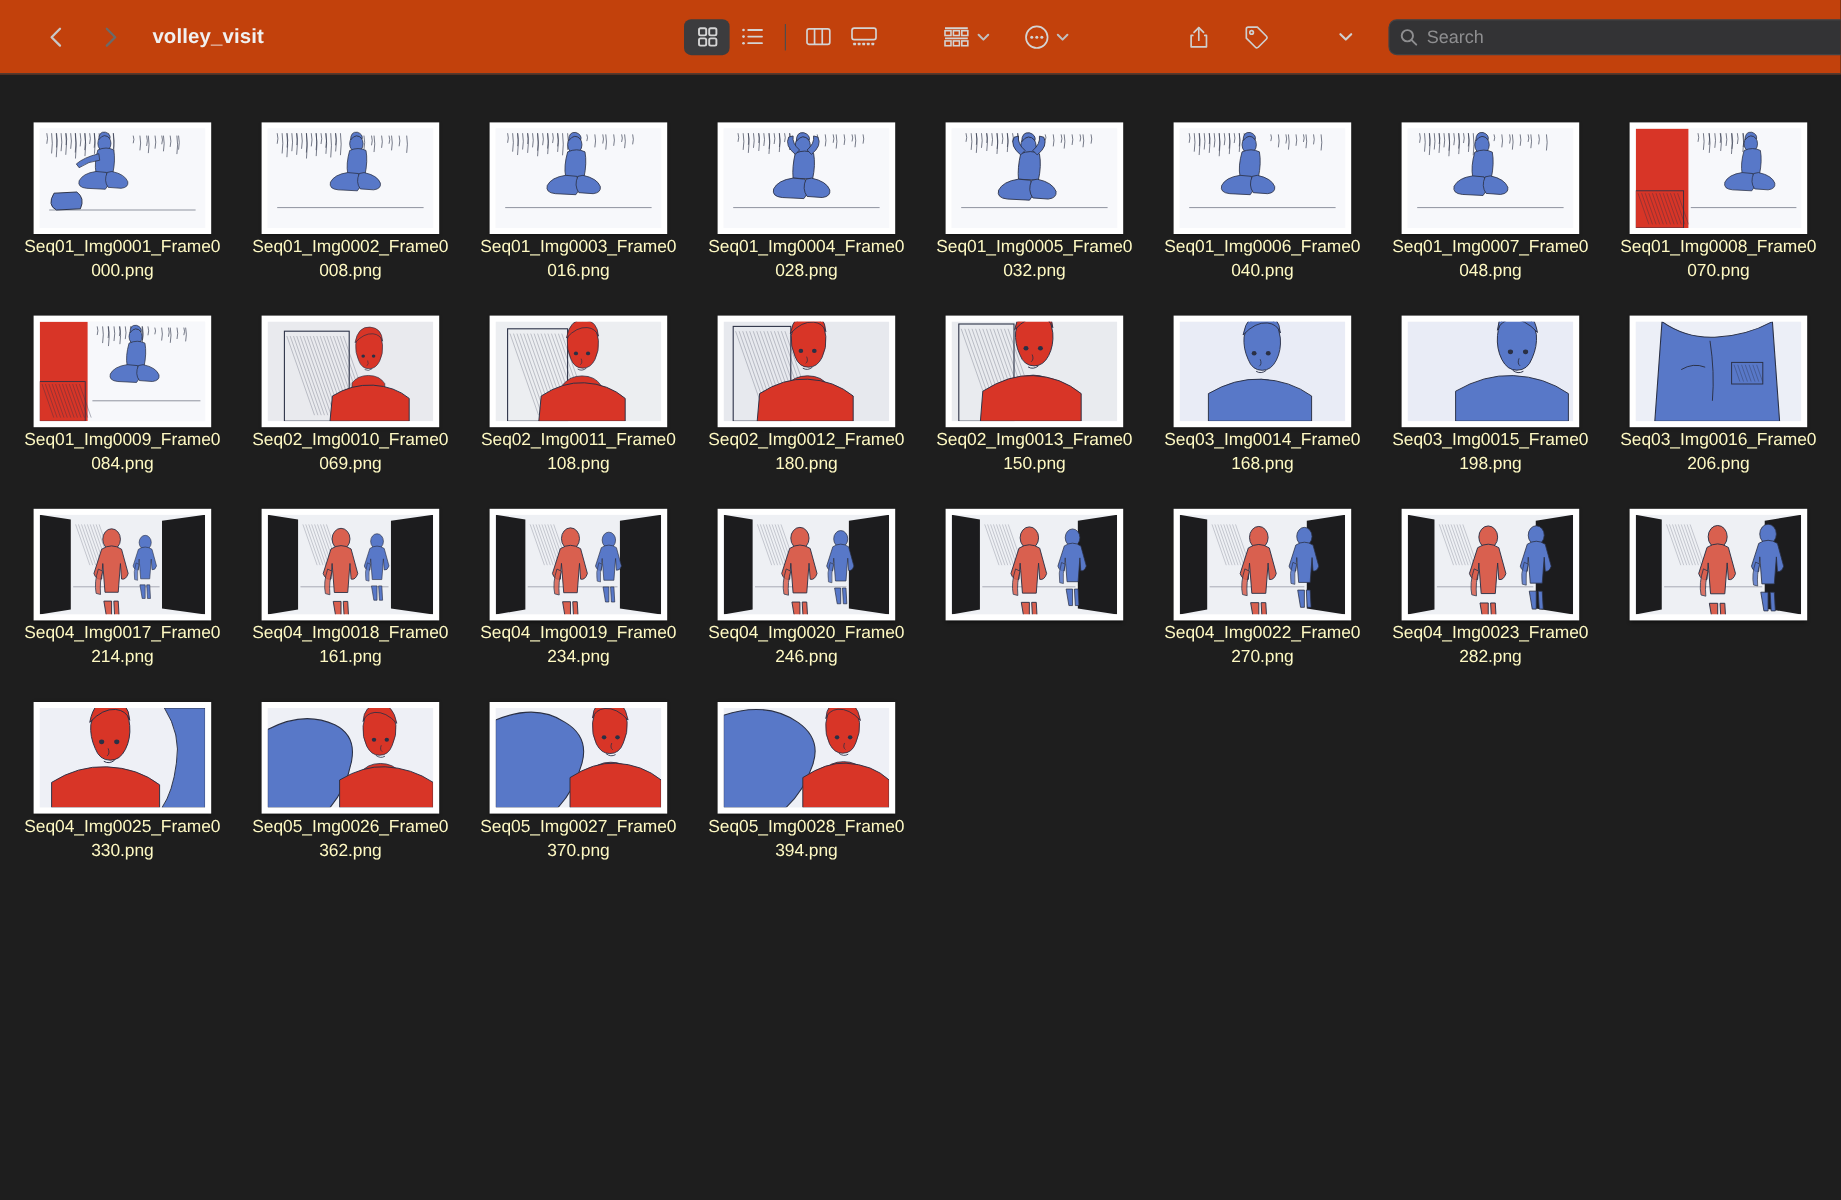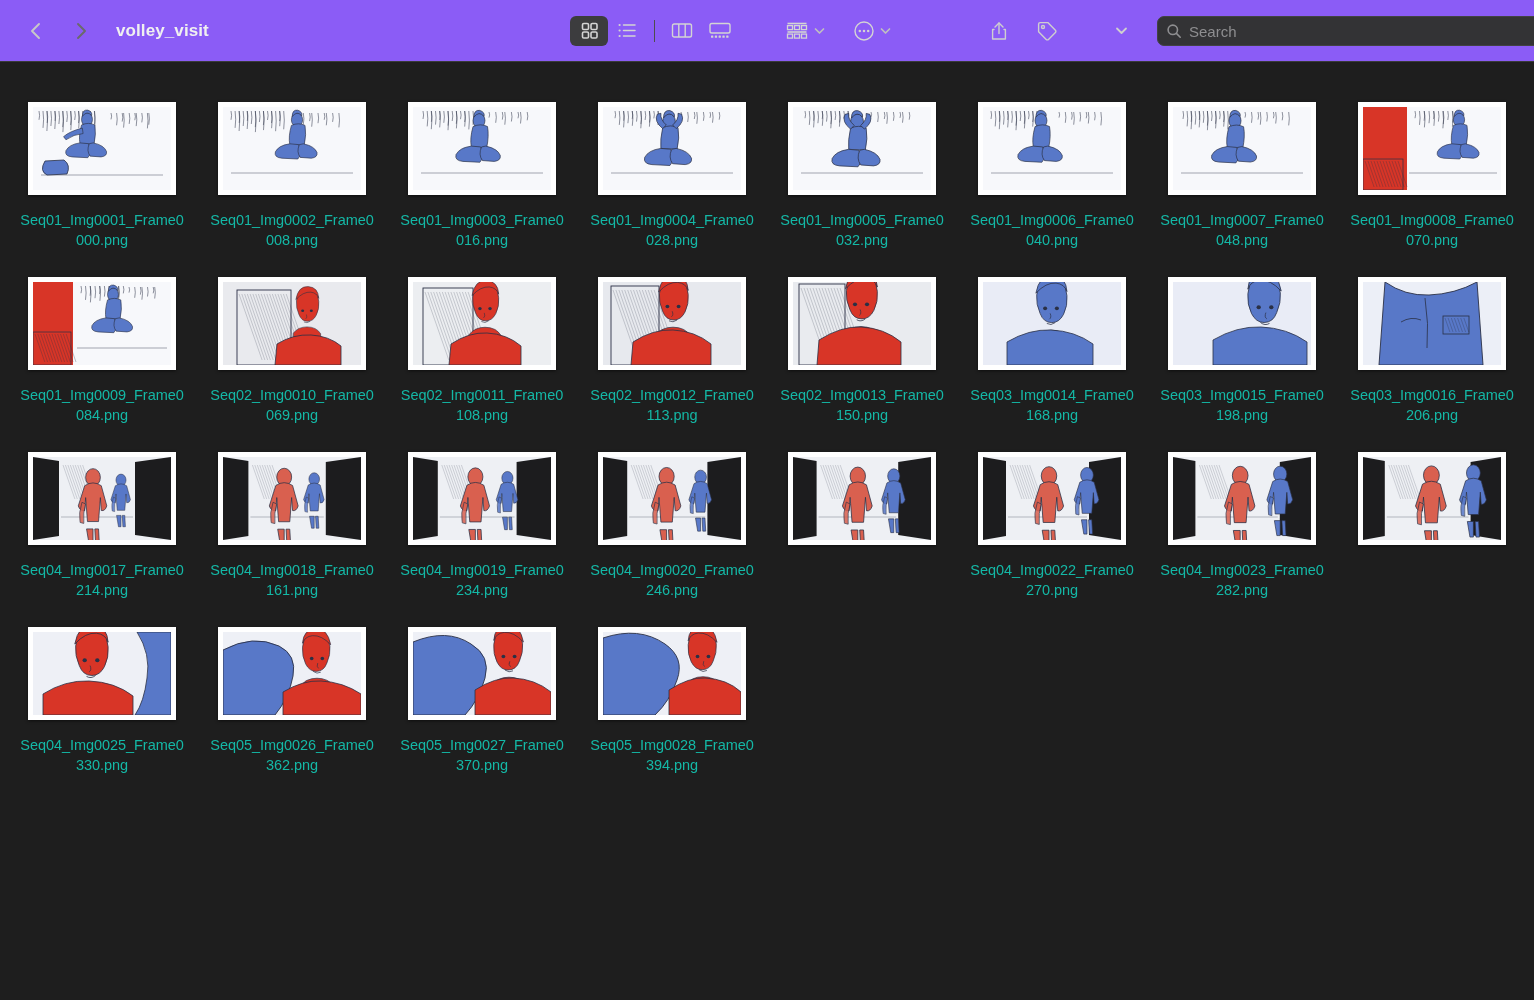--- a/index.html
+++ b/index.html
@@ -7,24 +7,25 @@
     width: 1534px; height: 1000px;
     background: #1e1e1e;
     font-family: "Liberation Sans", sans-serif;
     overflow: hidden;
   }
 
   
   .toolbar {
     position: relative;
     height: 62px;
-    background: #8b5cf6;
+    background: #c2410c;
     display: flex;
     align-items: center;
     border-bottom: 1px solid #3a3a3a;
+    padding-left: 11px;
   }
   .nav-group { display: flex; align-items: center; margin-left: 20px; gap: 16px; }
   .navbtn {
     width: 30px; height: 30px;
     display: flex; align-items: center; justify-content: center;
     color: #c8c8c8;
   }
   .navbtn.disabled { color: #6a6a6a; }
   .window-title {
     margin-left: 20px;
@@ -118,24 +119,24 @@
     box-shadow: 0 1px 3px rgba(0,0,0,0.55);
   }
   .thumb {
     width: 100%; height: 100%;
     overflow: hidden;
     position: relative;
     background: #f4f5f8;
   }
   .thumb svg { display: block; width: 100%; height: 100%; }
   .label {
-    margin-top: 15px;
+    margin-top: 1px;
     width: 186px;
     text-align: center;
-    color: #14b8a6;
+    color: #fef9c3;
     font-size: 14.5px;
     line-height: 20px;
     word-break: break-all;
     letter-spacing: -0.05px;
   }
 </style>
 </head>
 <body>
 
 <div class="toolbar">
@@ -783,21 +784,21 @@
     <ellipse cx="-7" cy="-2" rx="2.4" ry="2.2" fill="#2a3045" stroke="none"></ellipse>
     <ellipse cx="7" cy="-2" rx="2.4" ry="2.2" fill="#2a3045" stroke="none"></ellipse>
     <path d="M-1 4 q2 5 -1 7" fill="none" stroke="#2a3045" stroke-width="0.8"></path>
     <path d="M-5 16 q5 3 10 -1" fill="none" stroke="#2a3045" stroke-width="0.9"></path>
     <path d="M-22 34 q8 -10 22 -10 q15 0 22 11 l0 14 l-44 0 z"></path>
   </g>
               <path d="M30 60 q20 -13 40 -12 q22 1 38 14 l0 21 l-80 0 z" fill="#d83527" stroke="#2a3045" stroke-width="0.8"></path>
             </svg>
           </div>
         </div>
-        <div class="label"><span>Seq02_Img0012_Frame0</span><br><span>113.png</span></div>
+        <div class="label"><span>Seq02_Img0012_Frame0</span><br><span>180.png</span></div>
       </div>
       <div class="cell">
         <div class="thumb-wrap">
           <div class="thumb">
             <svg viewBox="0 0 138 83" preserveAspectRatio="none">
       <rect width="138" height="83" fill="#f7f8fb"></rect>
               <rect width="138" height="83" fill="#e9ebef"></rect>
               <rect x="6" y="2" width="46" height="81" fill="none" stroke="#2a3045" stroke-width="0.9"></rect>
               <line x1="8.0" y1="6" x2="33.2" y2="78" stroke="#2a3045" stroke-width="0.6" opacity="0.35"></line>
               <line x1="11.0" y1="6" x2="36.2" y2="78" stroke="#2a3045" stroke-width="0.6" opacity="0.35"></line>

